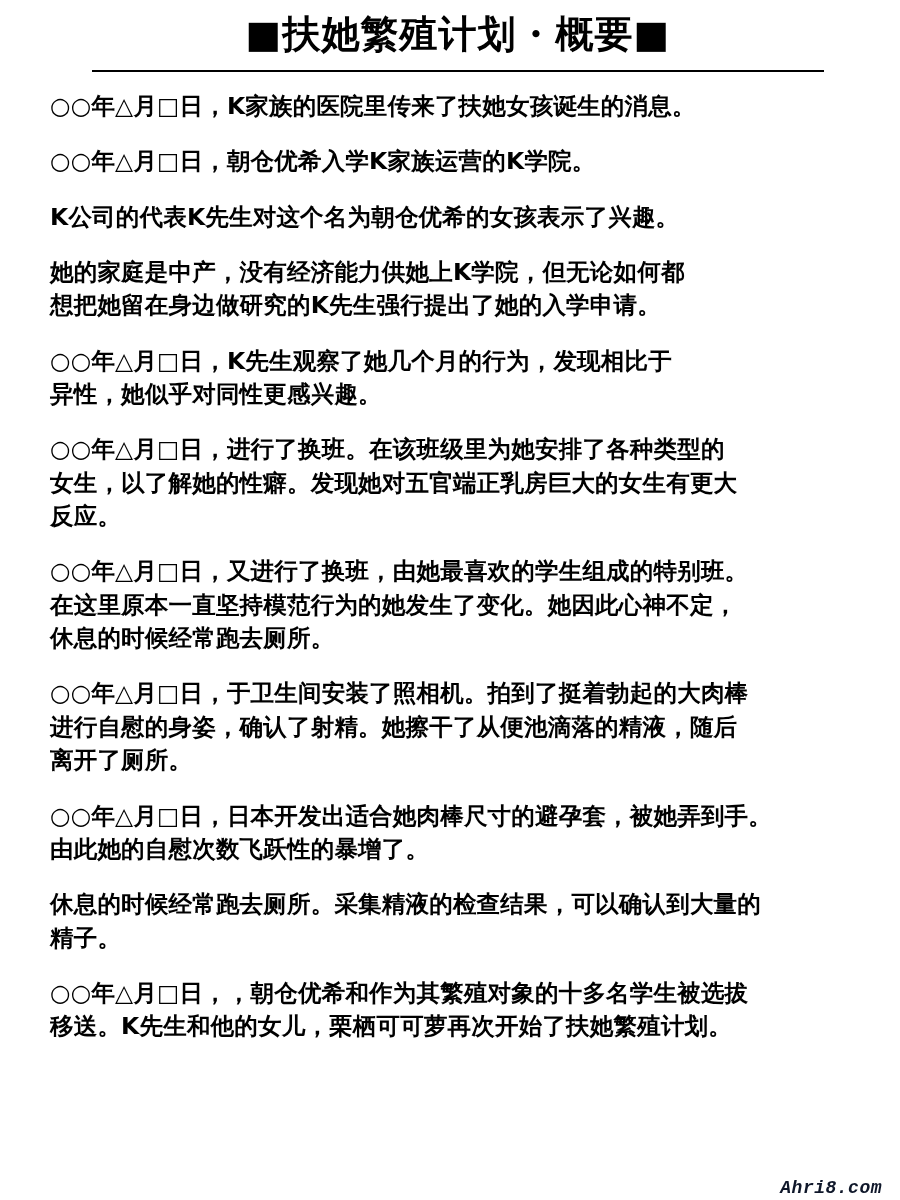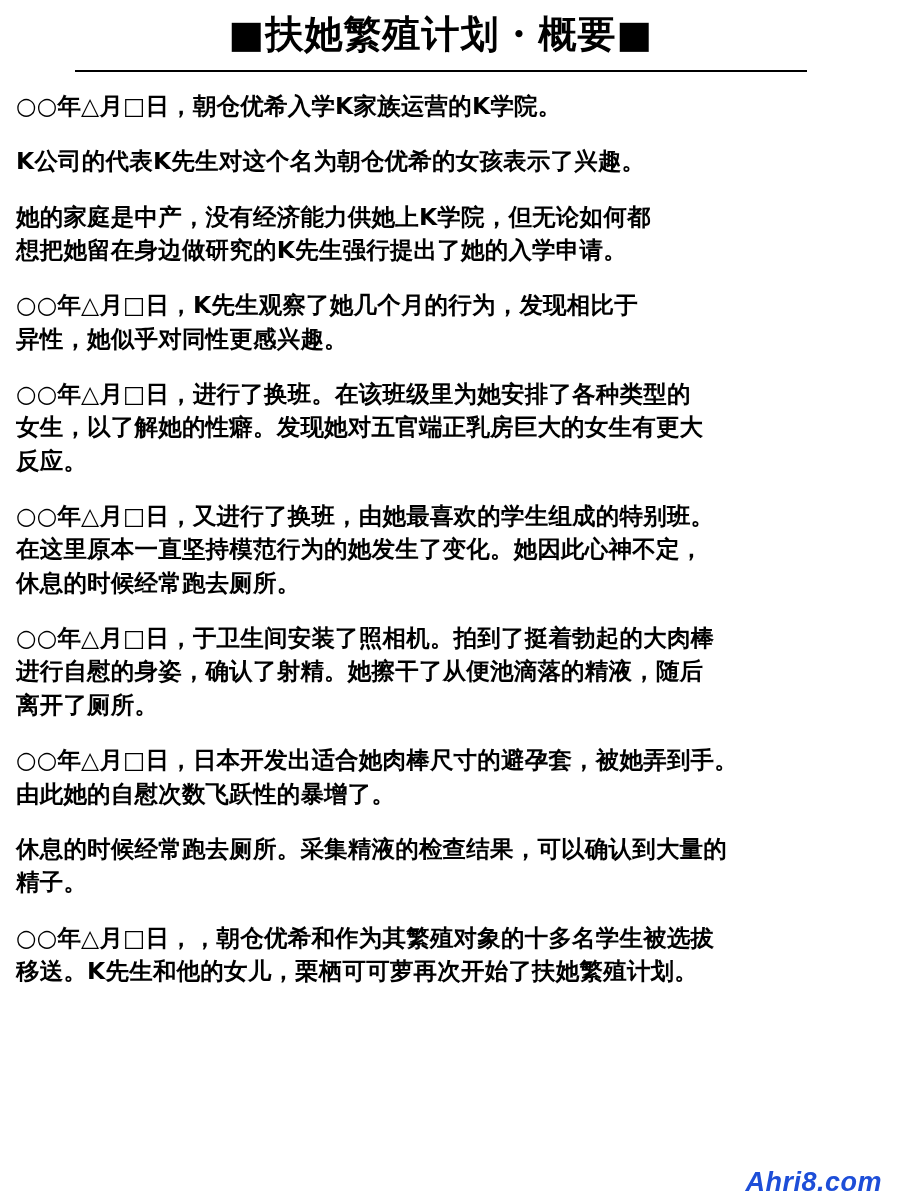--- a/index.html
+++ b/index.html
@@ -12,21 +12,21 @@
     background: #ffffff;
     font-family: "DejaVu Sans", "Liberation Sans", sans-serif;
     color: #000000;
     overflow: hidden;
     position: relative;
   }
   .page {
     box-sizing: border-box;
     width: 900px;
     height: 1200px;
-    padding: 8px 26px 0 8px;
+    padding: 8px 26px 0 42px;
     position: relative;
   }
   .title-block {
     text-align: center;
     padding-top: 6px;
   }
   .title {
     font-size: 38px;
     font-weight: bold;
     letter-spacing: 1px;
@@ -51,39 +51,40 @@
     letter-spacing: 0.2px;
     white-space: pre-line;
   }
   .para:last-child {
     margin-bottom: 8px;
   }
   .watermark {
     position: absolute;
     right: 18px;
     bottom: 2px;
-    font-family: Liberation Sans, sans-serif;
+    font-family: Liberation Mono, monospace;
     font-style: italic;
     font-weight: bold;
-    font-size: 27px;
-    color: #1d4ed8;
+    font-size: 18px;
+    color: #0f172a;
     letter-spacing: 0.5px;
   }
 </style>
 </head>
 <body>
 
 <div class="page">
 
   <div class="title-block">
     <div class="title">■扶她繁殖计划・概要■</div>
     <hr class="title-rule">
   </div>
 
   <div class="body-text">
+    <p class="para">○○年△月□日，K家族的医院里传来了扶她女孩诞生的消息。</p>
     <p class="para">○○年△月□日，朝仓优希入学K家族运营的K学院。</p>
     <p class="para">K公司的代表K先生对这个名为朝仓优希的女孩表示了兴趣。</p>
     <p class="para">她的家庭是中产，没有经济能力供她上K学院，但无论如何都
 想把她留在身边做研究的K先生强行提出了她的入学申请。</p>
     <p class="para">○○年△月□日，K先生观察了她几个月的行为，发现相比于
 异性，她似乎对同性更感兴趣。</p>
     <p class="para">○○年△月□日，进行了换班。在该班级里为她安排了各种类型的
 女生，以了解她的性癖。发现她对五官端正乳房巨大的女生有更大
 反应。</p>
     <p class="para">○○年△月□日，又进行了换班，由她最喜欢的学生组成的特别班。

